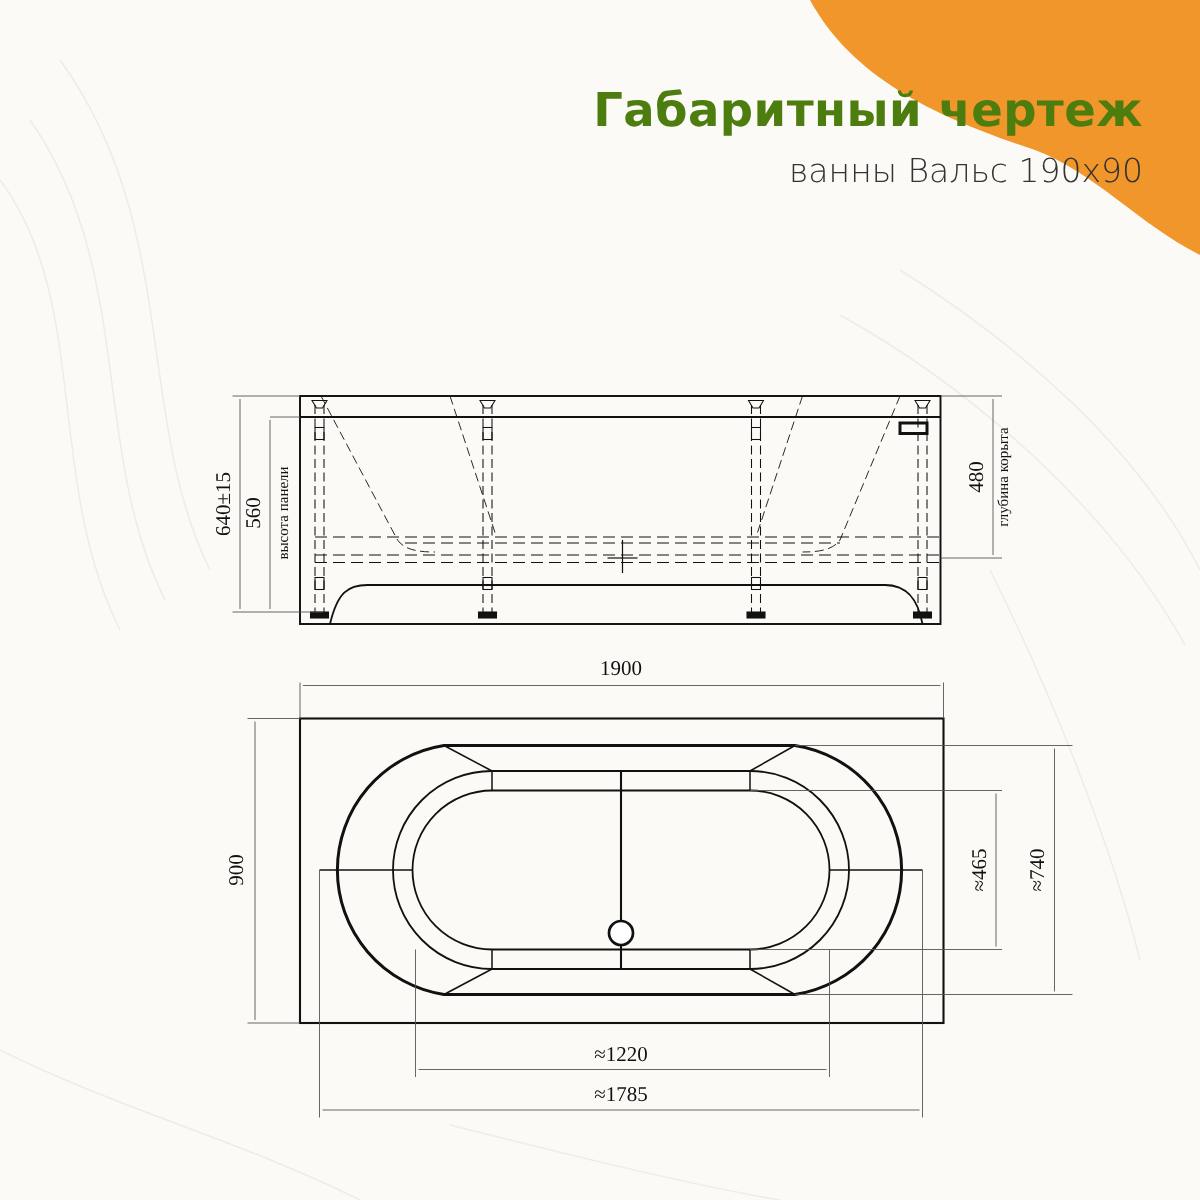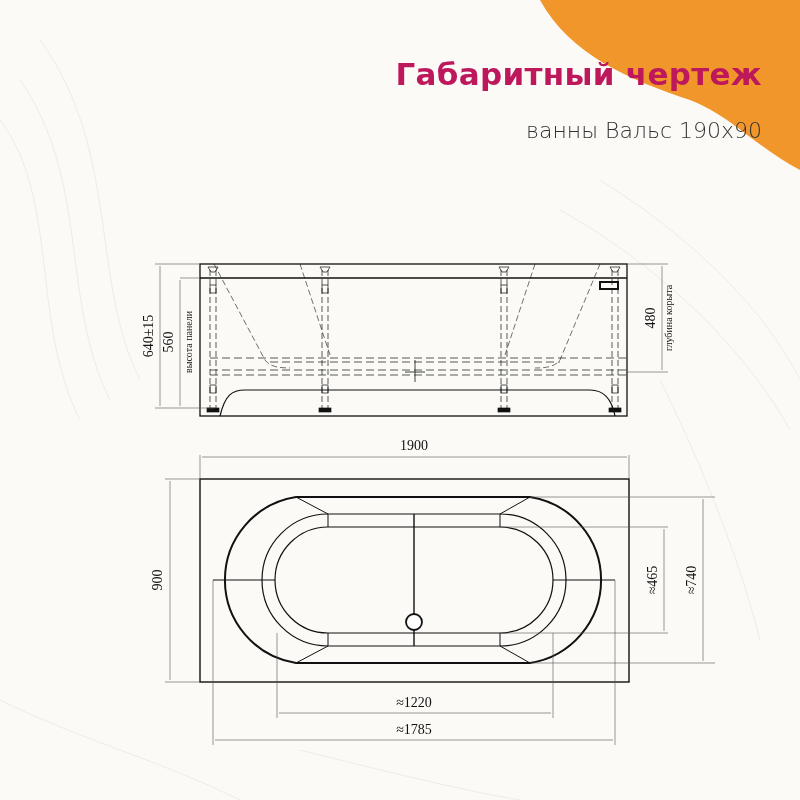--- a/index.html
+++ b/index.html
@@ -1,19 +1,19 @@
 <!DOCTYPE html>
 <html><head>
 <meta charset="utf-8">
 <style>
   html, body { margin:0; padding:0; }
   body { width:800px; height:800px; position:relative; overflow:hidden; background:#fbfaf6; font-family:"Liberation Sans", sans-serif; }
   #bg { position:absolute; left:0; top:0; width:800px; height:800px; }
-  #title { position:absolute; right:38px; top:56px; font-size:31px; font-weight:bold; color:#be185d; letter-spacing:0.3px; white-space:nowrap; font-family:"DejaVu Sans", sans-serif; }
-  #subtitle { position:absolute; right:38px; top:118px; font-size:22px; color:#333; white-space:nowrap; font-family:"DejaVu Sans", sans-serif; font-weight:300; }
+  #title { position:absolute; right:38px; top:56px; font-size:31px; font-weight:bold; color:#4d7c0f; letter-spacing:0.3px; white-space:nowrap; font-family:"DejaVu Sans", sans-serif; }
+  #subtitle { position:absolute; right:38px; top:102px; font-size:22px; color:#333; white-space:nowrap; font-family:"DejaVu Sans", sans-serif; font-weight:300; }
   #drawing { position:absolute; left:0; top:0; width:800px; height:800px; }
   .dim { font-family:"Liberation Serif", serif; font-size:14px; fill:#111; }
   .dimsm { font-family:"Liberation Serif", serif; font-size:10px; fill:#111; }
 </style>
 </head>
 <body>
 
 <svg id="bg" viewBox="0 0 800 800">
   <path d="M540 0 L800 0 L800 170 C760 150 730 115 690 100 C630 80 570 55 540 0 Z" fill="#f0962a"></path>
   <g fill="none" stroke="#efece4" stroke-width="1">

